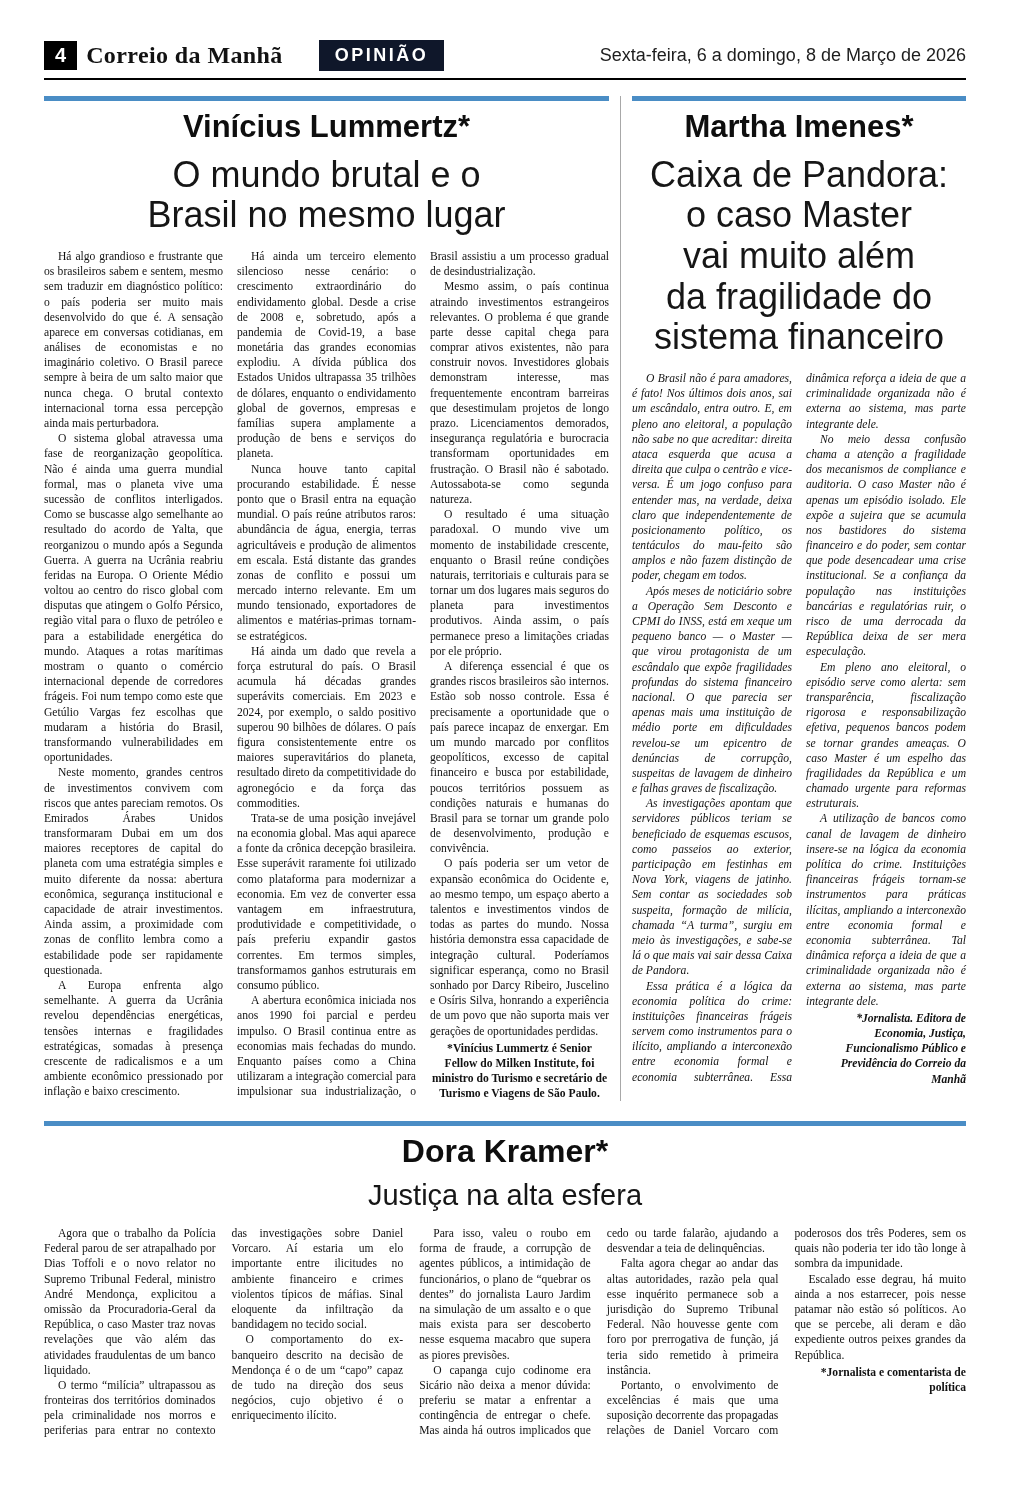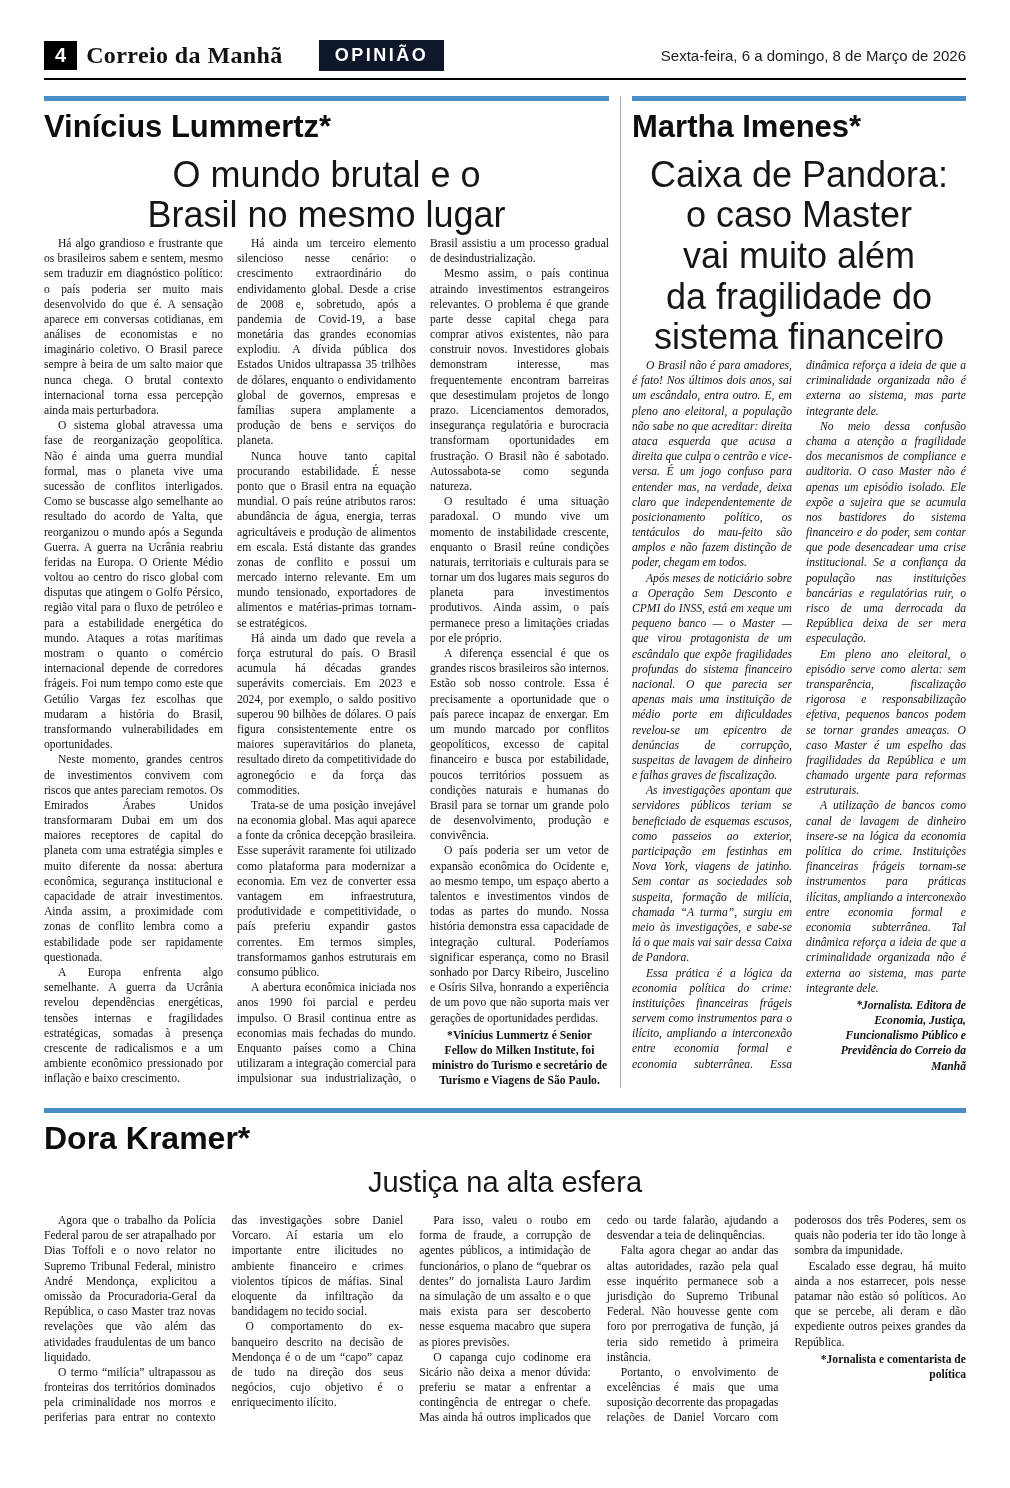--- a/index.html
+++ b/index.html
@@ -25,36 +25,36 @@
     font-size:24px; margin-left:9px; letter-spacing:.4px; white-space:nowrap;
   }
   .section-box {
     background:#0f172a; color:#fff;
     font-family:"Liberation Sans", sans-serif; font-weight:bold;
     font-size:18px; line-height:1; letter-spacing:2.5px;
     padding:6px 16px 7px; margin-left:36px;
   }
   .date {
     margin-left:auto; font-family:"Liberation Sans", sans-serif;
-    font-size:15px; color:#1d1d1d; white-space:nowrap;
+    font-size:18px; color:#1d1d1d; white-space:nowrap;
   }
 
   
   .blue-rule { height:5px; background:var(--accent, #4a8dc5); }
   .author {
     font-family:"Liberation Sans", sans-serif; font-weight:bold;
-    font-size:31px; line-height:1.15; margin-top:8px; color:#0e0e0e;
+    font-size:31px; line-height:1.15; text-align:center; margin-top:8px; color:#0e0e0e;
   }
   .headline {
     font-family:"Liberation Sans", sans-serif; font-weight:400;
     font-size:36px; line-height:1.13; text-align:center; margin-top:10px; color:#161616;
   }
   .headline span { display:block; }
   .body-cols {
-    font-size:11.6px; line-height:1.31;
+    margin-top:13px; font-size:11.6px; line-height:1.31;
     text-align:justify; hyphens:auto;
   }
   .para { text-indent:14px; }
   .cols-3 { column-count:3; column-gap:14px; }
   .cols-2 { column-count:2; column-gap:14px;font-style:italic; }
   .cols-5 { column-count:5; column-gap:16px; }
   .signature { font-weight:bold; text-indent:0; text-align:right; margin-top:2px; }
   .signature--center { text-align:center; }
 
   

